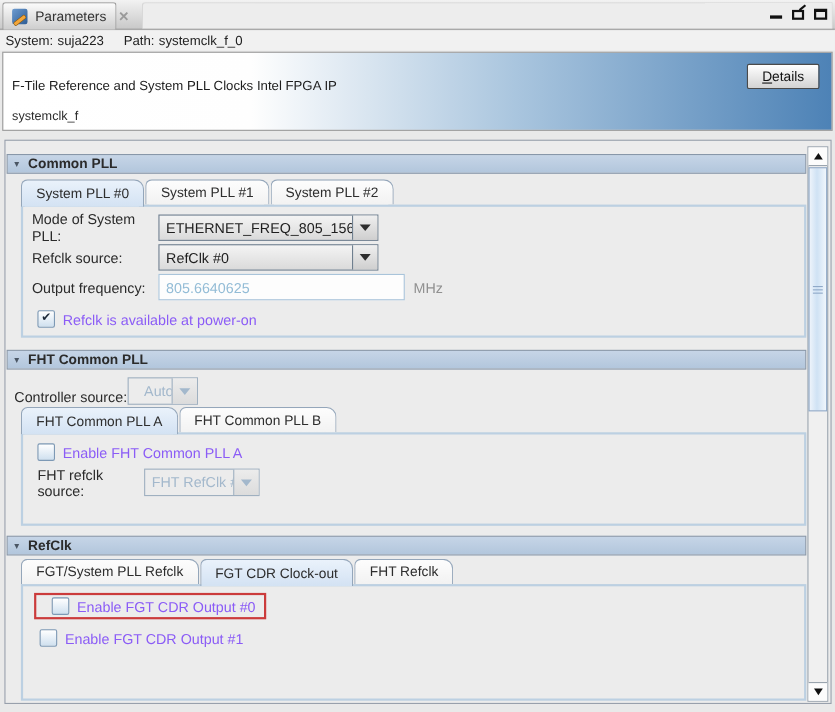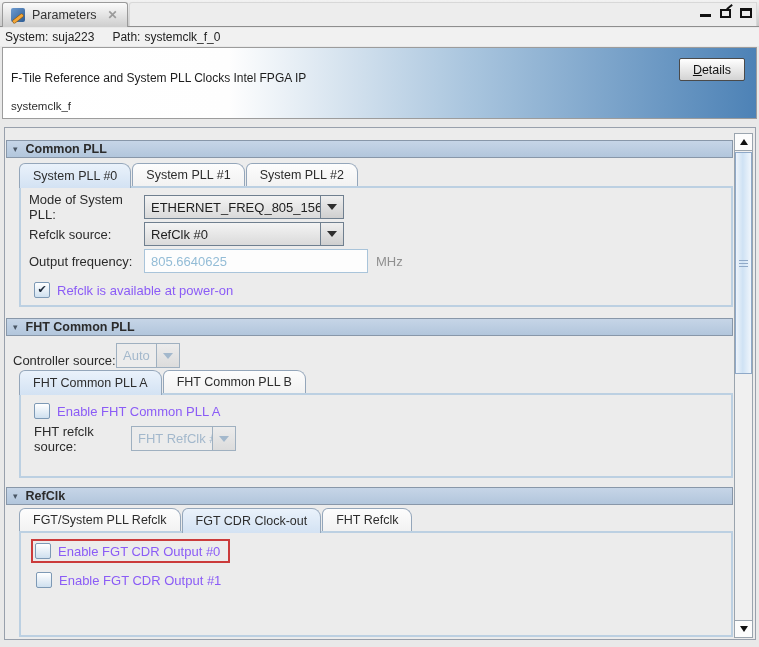--- a/index.html
+++ b/index.html
@@ -7,21 +7,21 @@
   body {
     position:relative; overflow:hidden;
     background:#e9e9e9;
     font-family:"Liberation Sans", sans-serif;
     font-size:13px; color:#222;
   }
 
   
   .tabbar { position:absolute; left:0; top:0; right:0; height:27px;
     background:linear-gradient(#f2f2f2,#c9c9c9); border-bottom:1px solid #8e8e8e; }
-  .param-tab { position:absolute; left:2px; top:2px; height:25px; width:126px;
+  .param-tab { position:absolute; left:2px; top:2px; height:25px; width:104px;
     background:linear-gradient(#fbfbfb,#cdcdcd); border:1px solid #9a9a9a; border-bottom:none;
     border-radius:3px 3px 0 0; display:flex; align-items:center; padding:0 8px; gap:7px; }
   .tab-icon { width:14px; height:14px; position:relative; flex:0 0 auto;
     background:linear-gradient(135deg,#6d9bd0,#2d5c94); border-radius:2px; }
   .tab-icon::after { content:""; position:absolute; left:1px; bottom:2px; width:12px; height:3px;
     background:#f3a63a; transform:rotate(-38deg); border-radius:1px; box-shadow:0 0 0 0.5px #8a5a10; }
   .tab-label { font-size:12.5px; color:#333; }
   .tab-close { margin-left:4px; color:#9a9a9a; font-size:12px; font-weight:bold; cursor:default; }
   .tabbar-rest { position:absolute; left:129px; top:2px; right:2px; height:24px;
     background:#ededed; border:1px solid #d8d8d8; border-bottom:none; border-radius:3px 0 0 0; }
@@ -97,21 +97,21 @@
   .check-row { display:flex; align-items:center; gap:7px; height:16px; }
   .checkbox { width:16px; height:16px; flex:0 0 auto; border:1px solid #7d99b5; border-radius:2px;
     background:linear-gradient(#ffffff,#cfe0ef); display:flex; align-items:center; justify-content:center; }
   .checkmark { font-size:11px; color:#1c2838; line-height:1; margin-top:-1px; }
   .check-label { color:#8b5cf6; }
 
   .ctrl-row { display:flex; align-items:flex-end; height:25px; margin-left:7px; }
   .ctrl-row .flabel { width:103px; }
 
   .highlight-box { display:inline-flex; align-items:center; border:2px solid #cb3b3b;
-    padding:2px 8px 2px 2px; }
+    padding:2px 8px 2px 14px; }
 
   
   .scrollbar { position:absolute; right:2px; top:5px; bottom:1px; width:19px;
     background:#f0f0f0; border:1px solid #9aa4ae; }
   .sb-btn { position:absolute; left:0; right:0; height:17px; background:#fcfcfc;
     display:flex; align-items:center; justify-content:center; }
   .sb-btn.up { top:0; border-bottom:1px solid #9aa4ae; }
   .sb-btn.down { bottom:0; border-top:1px solid #9aa4ae; }
   .tri-up-s { width:0; height:0; border-left:4px solid transparent; border-right:4px solid transparent;
     border-bottom:6px solid #111; }
@@ -203,21 +203,21 @@
         <span class="check-label">Refclk is available at power-on</span>
       </div>
     </div>
 
     <div class="section-bar mt11">
       <span class="collapse-icon">▾</span>
       <span class="section-title">FHT Common PLL</span>
     </div>
     <div class="ctrl-row mt7">
       <span class="flabel">Controller source:</span>
-      <div class="combo disabled" style="width:64px;height:25px;">
+      <div class="combo disabled" style="width:64px;height:25px;padding-left:8px;">
         <span class="combo-val">Auto</span>
         <span class="combo-btn">
             <i class="tri-down"></i>
           </span>
       </div>
     </div>
     <div class="tabs mt2">
       <div class="tab selected">FHT Common PLL A</div>
       <div class="tab">FHT Common PLL B</div>
     </div>

